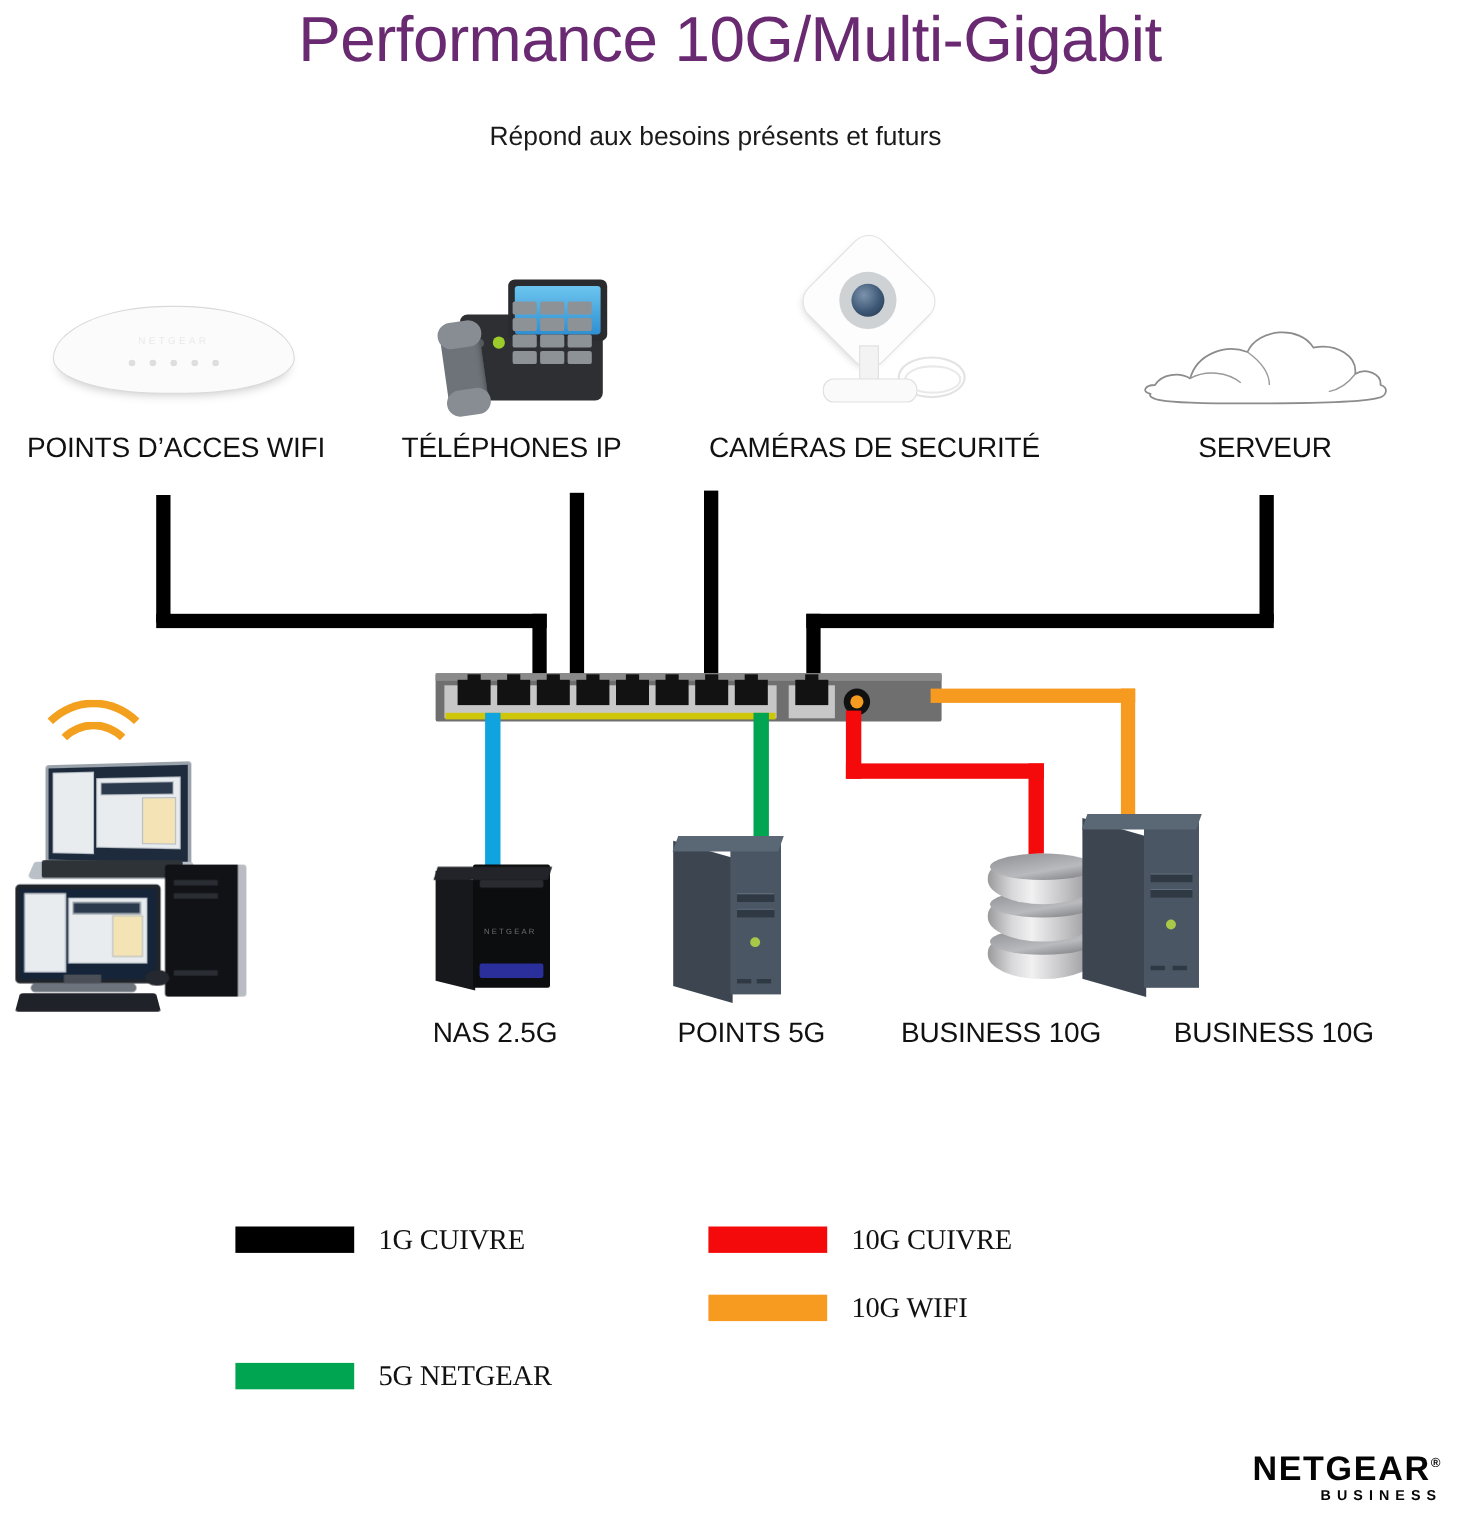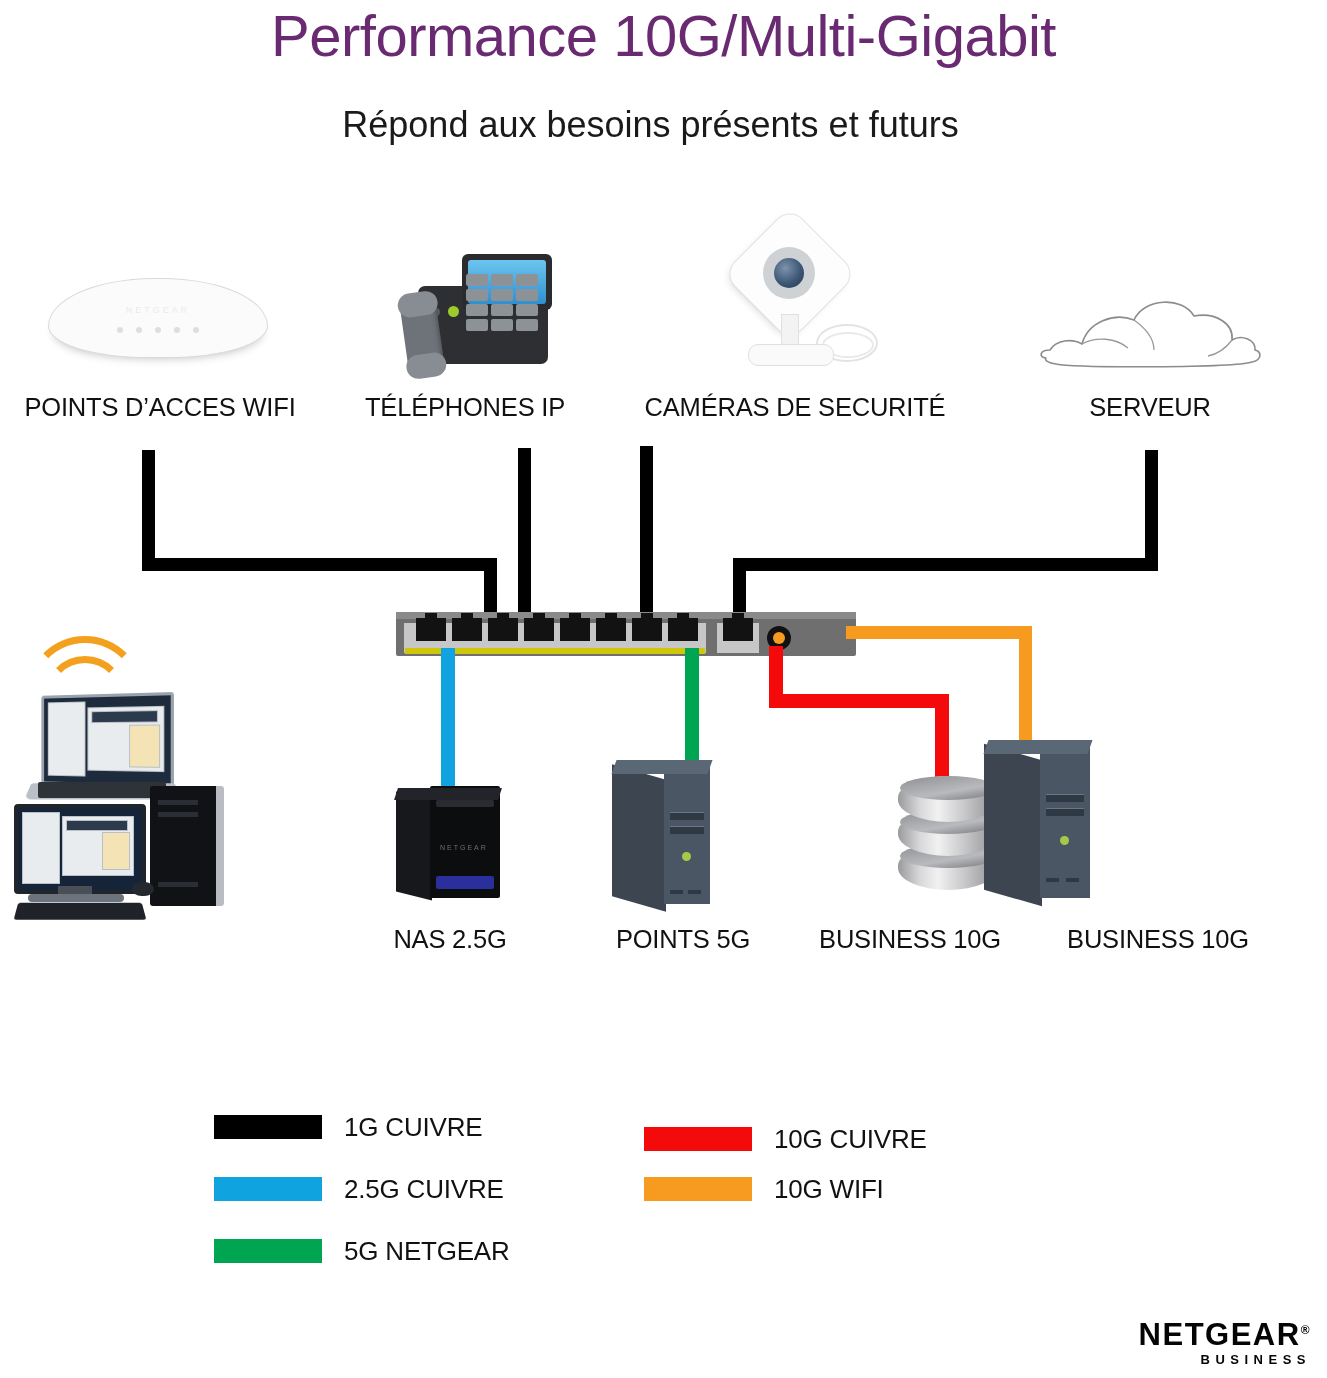--- a/index.html
+++ b/index.html
@@ -10,21 +10,21 @@
   .abs{position:absolute;}
 
   
   #title{
     top:-2px;left:0;width:1327px;text-align:center;
     font-size:58px;line-height:76px;font-weight:400;letter-spacing:-0.5px;
     color:#6a2a72;white-space:nowrap;
   }
   #subtitle{
     top:100px;left:0;width:1301px;text-align:center;
-    font-size:36px;line-height:50px;font-weight:400;color:#1a1a1a;
+    font-size:24px;line-height:50px;font-weight:400;color:#1a1a1a;
   }
 
   
   .dev-label{
     font-size:25.5px;line-height:30px;font-weight:400;color:#111;
     text-align:center;white-space:nowrap;letter-spacing:-0.2px;
   }
 
   
   .cable{position:absolute;}
@@ -137,21 +137,21 @@
 
   
   #storage{left:898px;top:770px;width:100px;height:132px;}
   .disk{position:absolute;left:0;width:100px;height:46px;border-radius:50%/22px;
      background:linear-gradient(90deg,#9a9a9c 0%,#d8d8da 22%,#f1f1f2 40%,#c2c2c4 70%,#8e8e90 100%);}
   .disk:after{content:"";position:absolute;left:2px;top:0;width:96px;height:24px;border-radius:50%;
      background:linear-gradient(170deg,#8e8f92,#b9babd 60%,#75767a);}
 
   
   #legend{left:214px;top:1106px;width:820px;height:180px;}
-  .lg-row{position:absolute;display:flex;align-items:center;}
+  .lg-row{position:absolute;display:flex;align-items:center;font-family:Liberation Serif, serif;}
   .lg-sw{width:108px;height:24px;}
   .lg-tx{margin-left:22px;font-size:26px;line-height:26px;color:#111;white-space:nowrap;letter-spacing:-0.2px;}
 
   
   #logo{right:16px;bottom:10px;text-align:right;}
   .lg-main{font-size:31px;font-weight:700;letter-spacing:1.5px;color:#050505;line-height:34px;margin-left:44px;}
   .lg-reg{font-size:12px;vertical-align:super;}
   .lg-sub{font-size:13px;font-weight:700;letter-spacing:5.5px;color:#050505;line-height:16px;}
 </style>
 </head>
@@ -337,30 +337,26 @@
 <div class="abs dev-label" style="left:350px;top:924px;width:200px;">NAS 2.5G</div>
 <div class="abs dev-label" style="left:570px;top:924px;width:226px;">POINTS 5G</div>
 <div class="abs dev-label" style="left:782px;top:924px;width:256px;">BUSINESS 10G</div>
 <div class="abs dev-label" style="left:1030px;top:924px;width:256px;">BUSINESS 10G</div>
 
 <div class="abs" id="legend">
   <div class="lg-row" style="left:0;top:8px;">
     <span class="lg-sw c-black"></span>
     <span class="lg-tx">1G CUIVRE</span>
   </div>
-  <div class="lg-row" style="left:0;top:70px;">
-    <span class="lg-sw c-blue"></span>
-    <span class="lg-tx">2.5G CUIVRE</span>
-  </div>
   <div class="lg-row" style="left:0;top:132px;">
     <span class="lg-sw c-green"></span>
     <span class="lg-tx">5G NETGEAR</span>
   </div>
 
-  <div class="lg-row" style="left:430px;top:8px;margin-top:12px;">
+  <div class="lg-row" style="left:430px;top:8px;">
     <span class="lg-sw c-red"></span>
     <span class="lg-tx">10G CUIVRE</span>
   </div>
   <div class="lg-row" style="left:430px;top:70px;">
     <span class="lg-sw c-orange"></span>
     <span class="lg-tx">10G WIFI</span>
   </div>
 </div>
 
 <div class="abs" id="logo">

